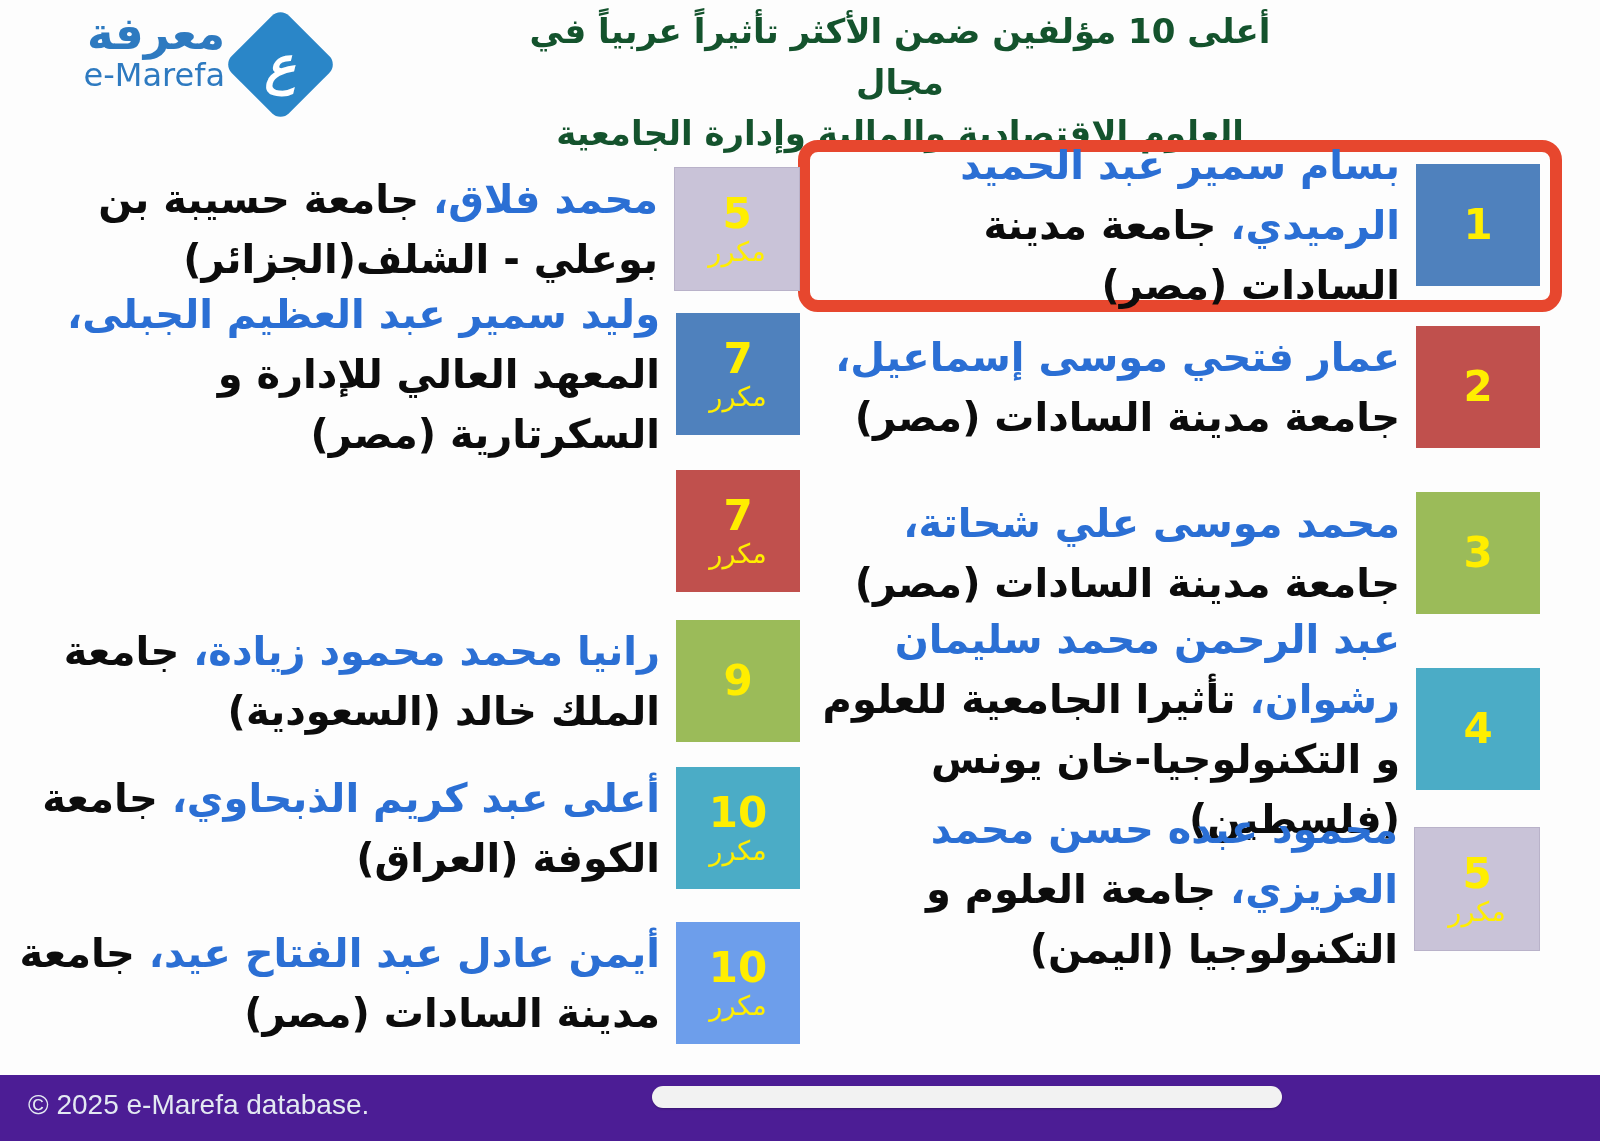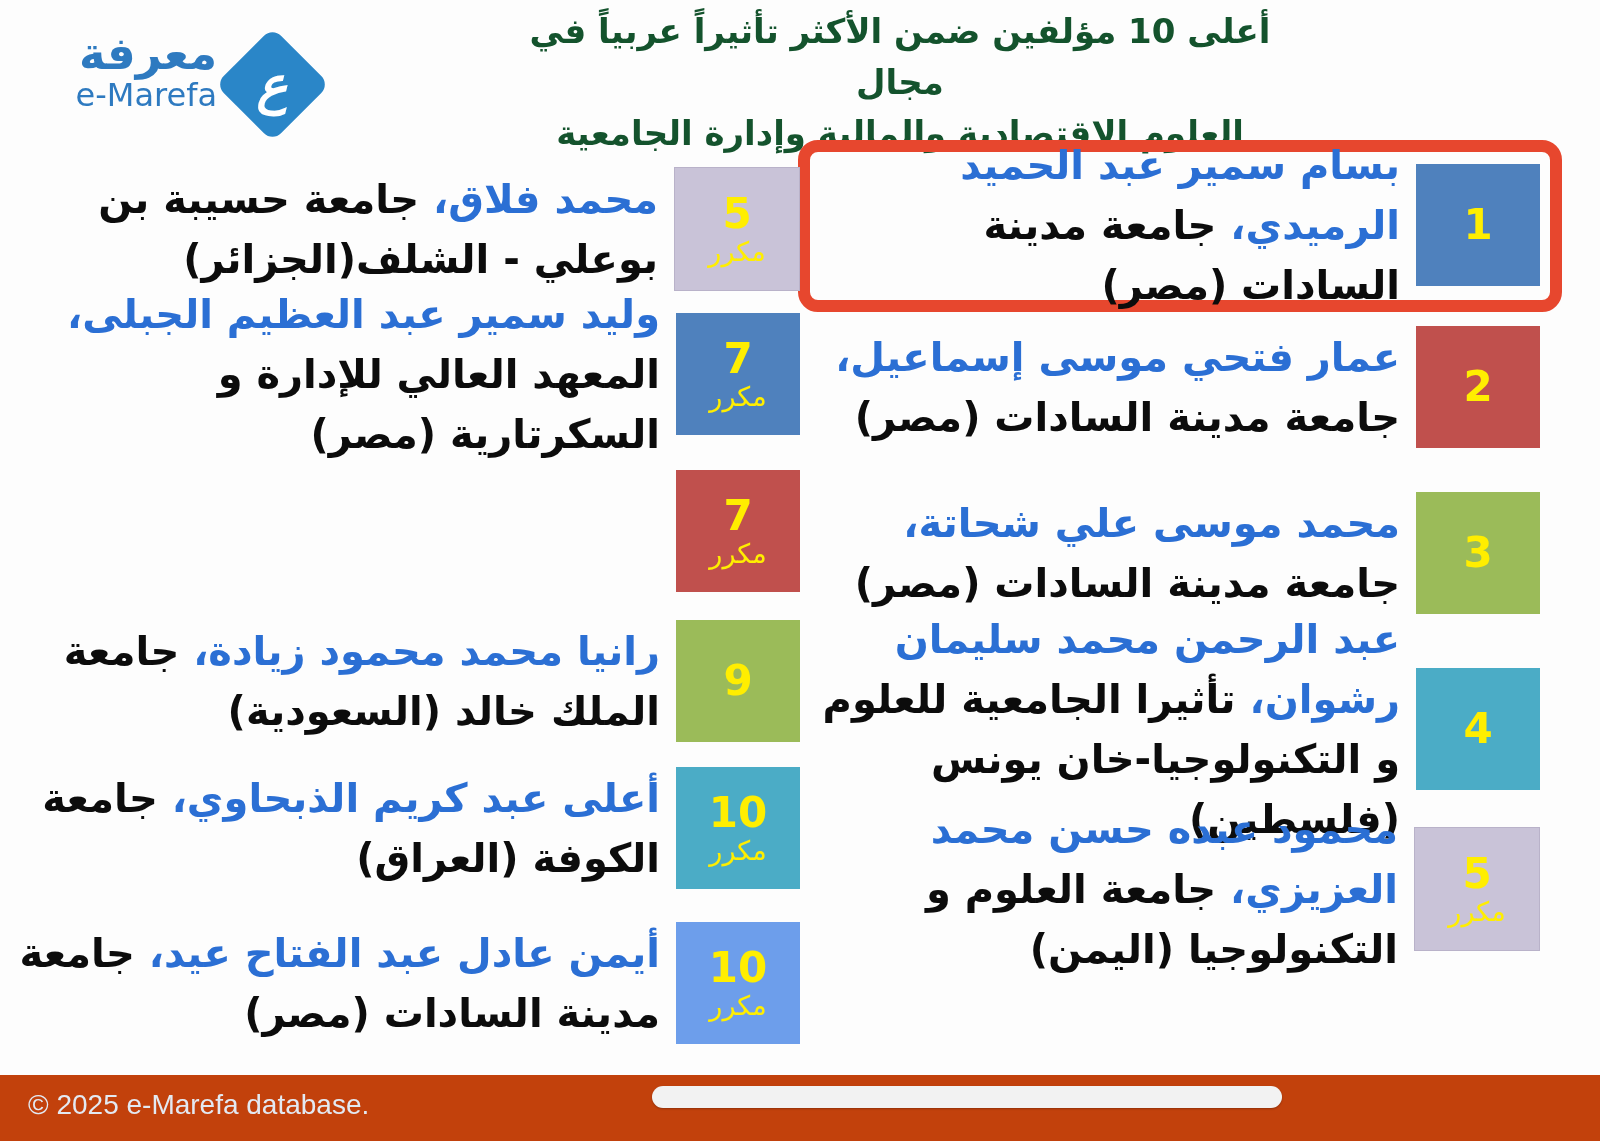--- a/index.html
+++ b/index.html
@@ -1,20 +1,20 @@
 <!DOCTYPE html>
 <html lang="ar"><head>
 <meta charset="utf-8">
 <style>
   html,body{margin:0;padding:0;background:#ffffff;}
   .page{position:relative;width:1600px;height:1141px;background:#fdfdfd;overflow:hidden;
         font-family:"DejaVu Sans","Liberation Sans",sans-serif;}
 
   
-  .logo{position:absolute;left:32px;top:4px;width:300px;height:120px;margin-top:20px;}
+  .logo{position:absolute;left:40px;top:4px;width:300px;height:120px;}
   .logo-text{position:absolute;left:0;top:6px;width:185px;text-align:right;color:#2e7ac0;}
   .logo-ar{font-size:45px;font-weight:bold;line-height:1.05;}
   .logo-en{font-size:32px;font-weight:500;line-height:1.15;}
   .diamond-wrap{position:absolute;left:180px;top:0;width:120px;height:120px;}
   .diamond{position:absolute;left:20px;top:20px;width:81px;height:81px;background:#2a86c8;
            border-radius:12px;transform:rotate(45deg);}
   .diamond-glyph{position:absolute;left:0;top:6px;width:120px;height:110px;display:flex;
            align-items:center;justify-content:center;color:#ffffff;font-size:52px;
            font-style:italic;font-weight:bold;}
 
@@ -53,21 +53,21 @@
   .le4{top:614px;left:15px;width:785px;height:134px;}
   .le5{top:761px;left:15px;width:785px;height:134px;}
   .le6{top:916px;left:15px;width:785px;height:134px;}
 
   
   .highlight-box{position:absolute;left:798px;top:140px;width:764px;height:172px;
          border:12px solid #e7472e;border-radius:20px;box-sizing:border-box;
          pointer-events:none;}
 
   
-  .footer{position:absolute;left:0;top:1075px;width:1600px;height:66px;background:#c2410c;}
+  .footer{position:absolute;left:0;top:1075px;width:1600px;height:66px;background:#4c1d95;}
   .copyright{position:absolute;left:28px;top:14px;color:#e3e9f2;font-size:28px;
          font-family:"Liberation Sans","DejaVu Sans",sans-serif;}
   .scroll-thumb{position:absolute;left:652px;top:1086px;width:630px;height:22px;
          background:#f2f2f2;border-radius:11px;box-shadow:0 1px 2px rgba(0,0,0,.25);}
 </style>
 </head>
 <body>
 
 <div class="page">
 

